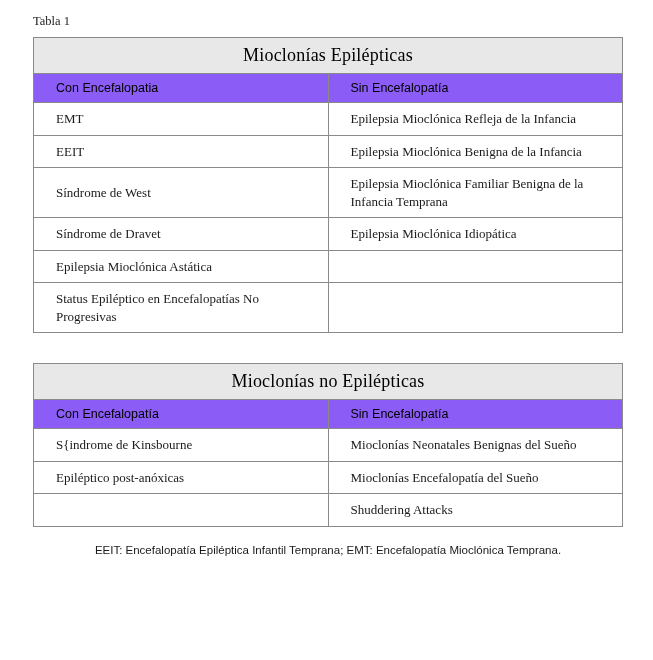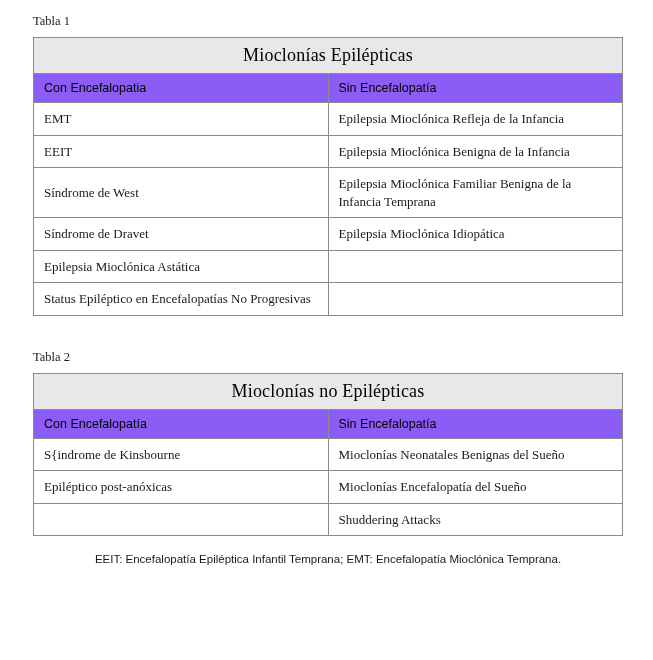--- a/index.html
+++ b/index.html
@@ -27,21 +27,21 @@
   }
   table.tbl {
     border-collapse: collapse;
     width: 590px;
     table-layout: fixed;
     border: 1px solid #8a8a8a;
   }
   table.tbl td, table.tbl th {
     border: 1px solid #8a8a8a;
     vertical-align: middle;
-    padding: 7px 10px;
+    padding: 7px 22px;
     font-weight: normal;
     text-align: left;
   }
   .title-cell {
     background: #e8e8e8;
     text-align: center !important;
     font-size: 18px;
     font-weight: bold;
     font-family: "Liberation Serif", serif;
     padding: 8px 10px 9px 10px;
@@ -111,21 +111,20 @@
       </tr>
       <tr>
         <td class="body-cell col-left">Status Epiléptico en Encefalopatías No Progresivas</td>
         <td class="body-cell"></td>
       </tr>
     </tbody>
   </table>
 
   <div class="spacer-1"></div>
 
-  <div class="caption">Tabla 2</div>
 
   <table class="tbl">
     <tbody>
       <tr>
         <td class="title-cell" colspan="2">Mioclonías no Epilépticas</td>
       </tr>
       <tr>
         <th class="hdr-cell col-left">Con Encefalopatía</th>
         <th class="hdr-cell">Sin Encefalopatía</th>
       </tr>

